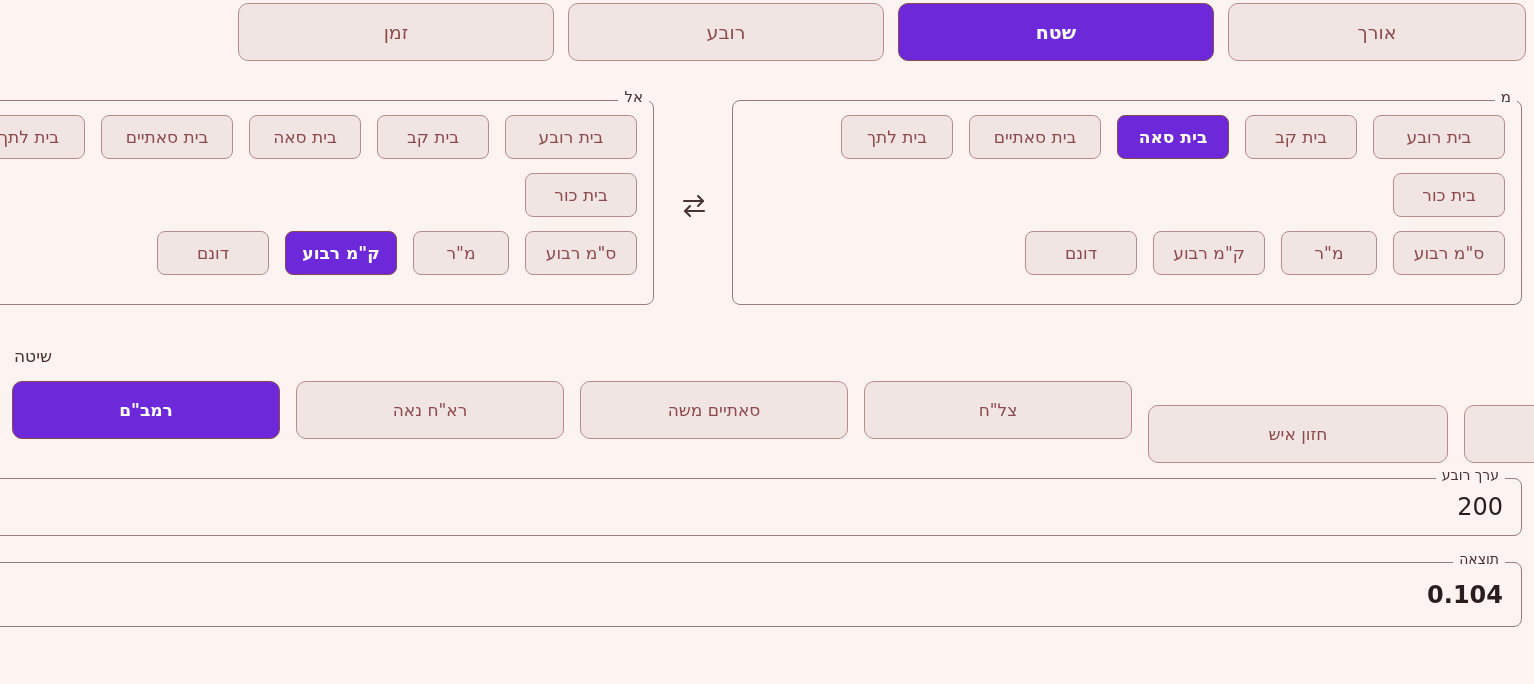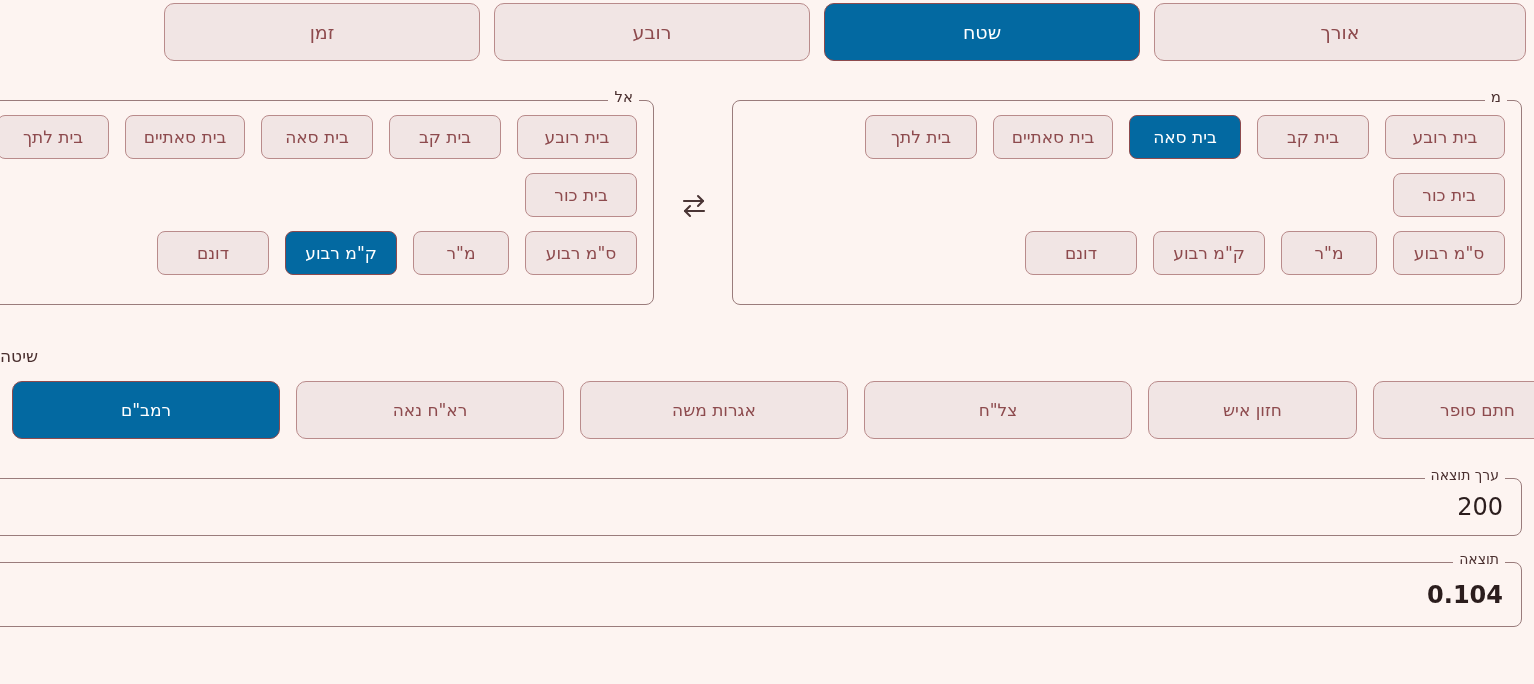--- a/index.html
+++ b/index.html
@@ -36,24 +36,24 @@
     font-weight: 400;
     display: flex;
     align-items: center;
     justify-content: center;
     white-space: nowrap;
     cursor: pointer;
     line-height: 1;
     padding: 0 10px;
   }
   .btn.selected {
-    background: #0369a1;
+    background: #6d28d9;
     border-color: #8d4a4d;
     color: #ffffff;
-    font-weight: 400;
+    font-weight: 700;
   }
 
   
   .tabbar {
     position: absolute;
     top: 3px;
     right: 0;
     left: 0;
     height: 58px;
     display: flex;
@@ -61,37 +61,37 @@
     gap: 14px;
     padding-right: 8px;
     padding-left: 0;
   }
   .tabbar .btn {
     height: 58px;
     border-radius: 10px;
     font-size: 19px;
     flex: 0 0 auto;
   }
-  .tab-w-long { width: 372px; }
+  .tab-w-long { width: 298px; }
   .tab-w-mid  { width: 316px; }
 
   
   .fs {
     position: absolute;
     box-sizing: border-box;
     border: 1px solid #9a7c7c;
     border-radius: 8px;
     background: transparent;
     margin: 0;
     padding: 0;
   }
   .fs-legend {
     position: absolute;
     top: -11px;
-    right: 14px;
+    right: 4px;
     background: #fdf4f1;
     padding: 0 6px;
     font-size: 15px;
     color: #4a2f2f;
     line-height: 1;
   }
   .fs-body {
     position: absolute;
     top: 14px;
     right: 16px;
@@ -105,21 +105,21 @@
     justify-content: flex-start;
     margin-bottom: 14px;
   }
   .unit-row .btn {
     height: 44px;
     flex: 0 0 auto;
     min-width: 96px;
   }
   .u-sm  { width: 96px; }
   .u-md  { width: 112px; }
-  .u-lg  { width: 120px; }
+  .u-lg  { width: 132px; }
 
   
   #fs-from {
     top: 100px;
     right: 12px;
     width: 790px;
     height: 205px;
   }
   
   #fs-to {
@@ -143,21 +143,21 @@
   }
   .swap svg { display: block; }
 
   
   .method-label {
     position: absolute;
     top: 346px;
     right: 0;
     left: 0;
     text-align: left;
-    padding-left: 0;
+    padding-left: 14px;
     font-size: 17px;
     color: #4a2f2f;
   }
   .methodbar {
     position: absolute;
     top: 381px;
     right: 0;
     left: 0;
     height: 58px;
     display: flex;
@@ -166,21 +166,21 @@
     padding-left: 12px;
     justify-content: flex-start;
   }
   .methodbar .btn {
     height: 58px;
     border-radius: 10px;
     font-size: 17px;
     flex: 0 0 auto;
     width: 268px;
   }
-  .methodbar .btn.m-narrow { width: 209px; }
+  .methodbar .btn.m-narrow { width: 300px; margin-top: 24px; }
 
   
   .field {
     position: absolute;
     box-sizing: border-box;
     border: 1px solid #9a7c7c;
     border-radius: 8px;
     background: transparent;
     left: -20px;
   }
@@ -334,35 +334,35 @@
 
   <div class="method-label">שיטה</div>
   <div class="methodbar">
     <div class="btn selected">
         <span>רמב"ם</span>
       </div>
     <div class="btn">
         <span>רא"ח נאה</span>
       </div>
     <div class="btn">
-        <span>אגרות משה</span>
+        <span>סאתיים משה</span>
       </div>
     <div class="btn">
         <span>צל"ח</span>
       </div>
     <div class="btn m-narrow">
         <span>חזון איש</span>
       </div>
     <div class="btn m-narrow">
         <span>חתם סופר</span>
       </div>
   </div>
 
   <div class="field" id="field-input">
-    <div class="field-legend">ערך תוצאה</div>
+    <div class="field-legend">ערך רובע</div>
     <input class="field-value" type="text" value="200" style="">
   </div>
 
   <div class="field" id="field-result">
     <div class="field-legend">תוצאה</div>
     <div class="field-value">0.104</div>
   </div>
 
 </div>
 

